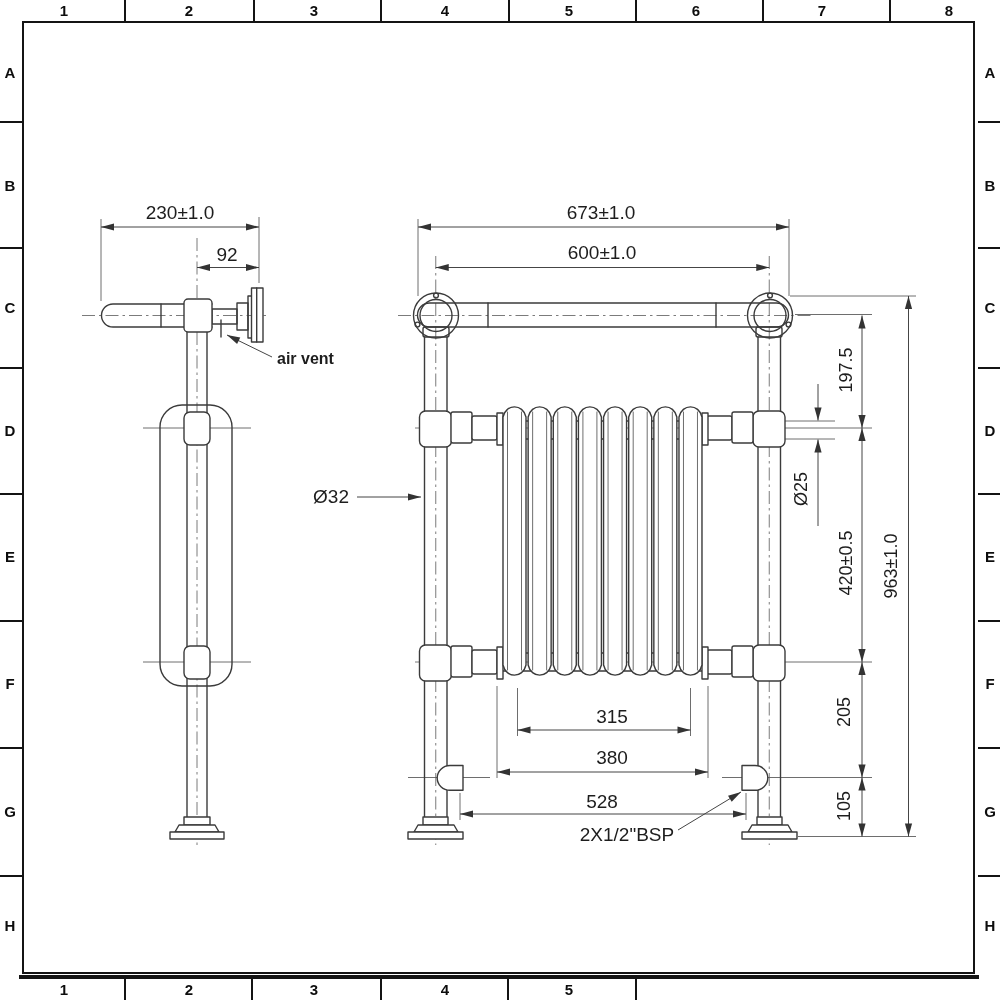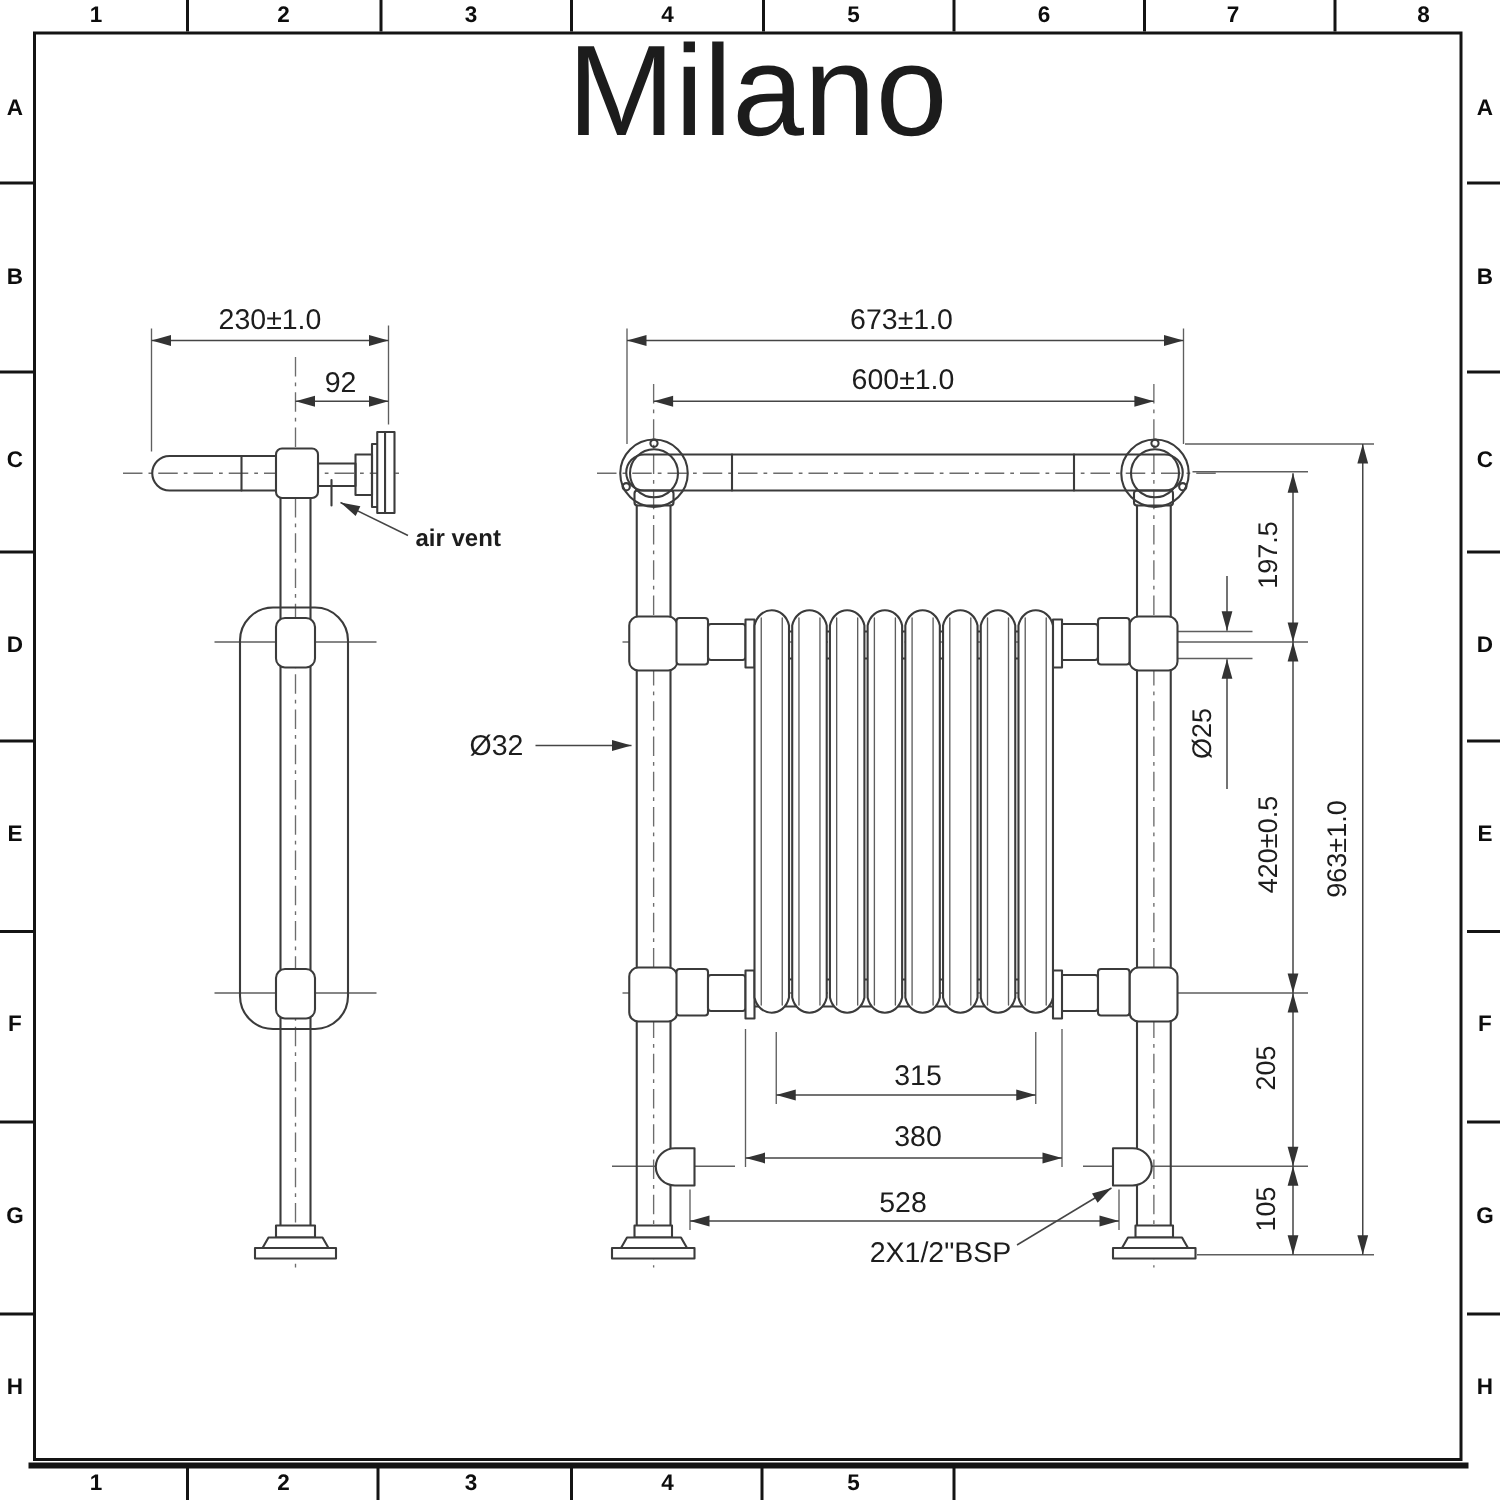--- a/index.html
+++ b/index.html
@@ -79,21 +79,20 @@
       <div class="grid-tick" style="left: 0px; top: 747px; width: 22px; height: 1.6px;"></div>
       <div class="grid-tick" style="left: 0px; top: 875px; width: 22px; height: 1.6px;"></div>
       <div class="grid-tick" style="left: 978px; top: 121px; width: 22px; height: 1.6px;"></div>
       <div class="grid-tick" style="left: 978px; top: 247px; width: 22px; height: 1.6px;"></div>
       <div class="grid-tick" style="left: 978px; top: 367px; width: 22px; height: 1.6px;"></div>
       <div class="grid-tick" style="left: 978px; top: 493px; width: 22px; height: 1.6px;"></div>
       <div class="grid-tick" style="left: 978px; top: 620px; width: 22px; height: 1.6px;"></div>
       <div class="grid-tick" style="left: 978px; top: 747px; width: 22px; height: 1.6px;"></div>
       <div class="grid-tick" style="left: 978px; top: 875px; width: 22px; height: 1.6px;"></div>
     </div>
-  <div id="logo">Milano</div>
 
   <svg width="1000" height="1000" viewBox="0 0 1000 1000">
     <defs>
       <marker id="arr" markerUnits="userSpaceOnUse" markerWidth="15" markerHeight="10" viewBox="0 0 15 10" refX="14" refY="5" orient="auto-start-reverse">
         <path d="M1,1.4 L14,5 L1,8.6 Z" fill="#333"></path>
       </marker>
     </defs>
 
     <g class="cl">
       <line x1="82" y1="315.5" x2="268" y2="315.5"></line>

